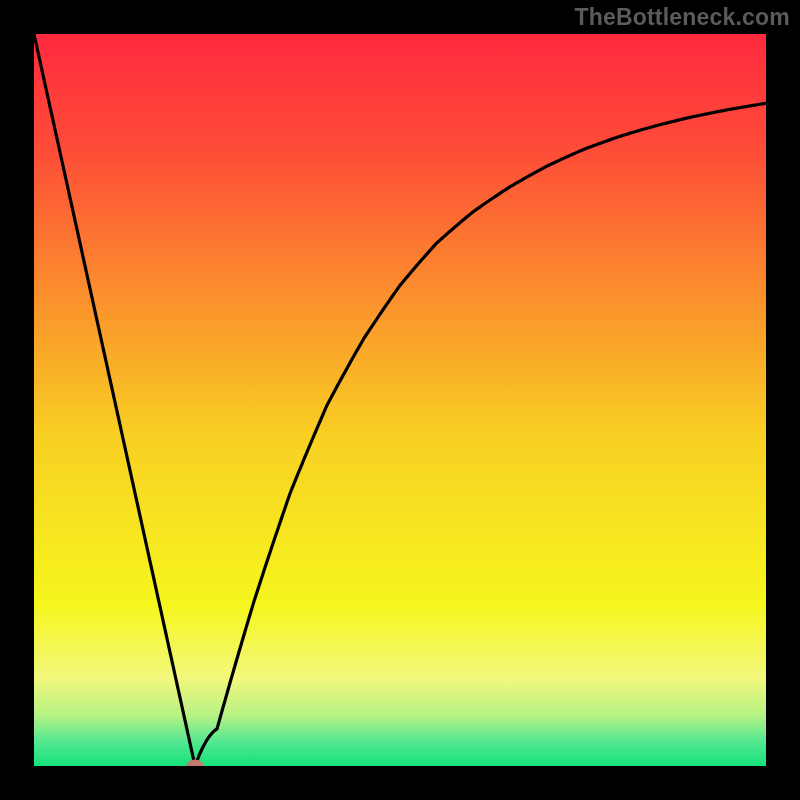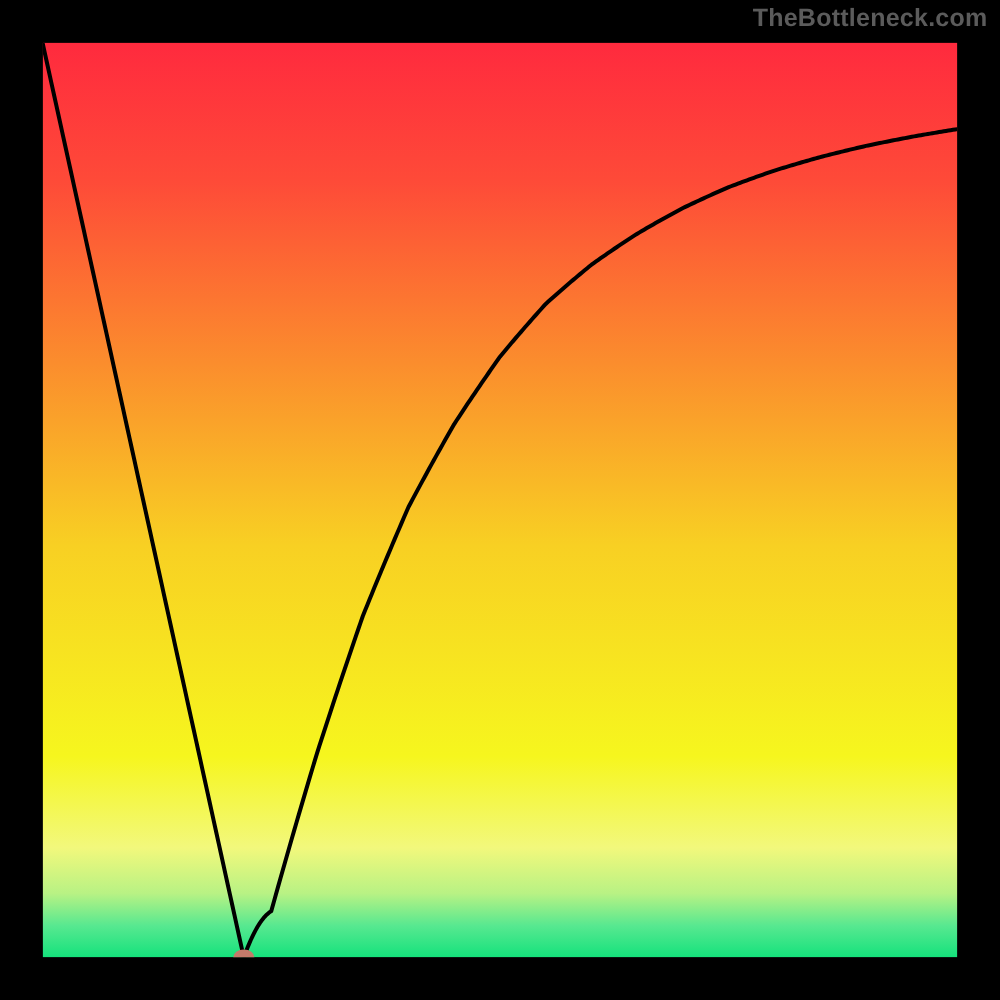--- a/index.html
+++ b/index.html
@@ -23,21 +23,21 @@
     top: 34px;
     width: 732px;
     height: 732px;
     overflow: hidden;
   }
   .watermark {
     position: absolute;
     top: 4px;
     right: 10px;
     color: #5b5b5b;
-    font-size: 20px;
+    font-size: 23px;
     font-weight: 600;
     letter-spacing: 0.2px;
     user-select: none;
   }
 </style>
 </head>
 <body>
 
 <div class="frame">
   <div class="watermark">TheBottleneck.com</div>

